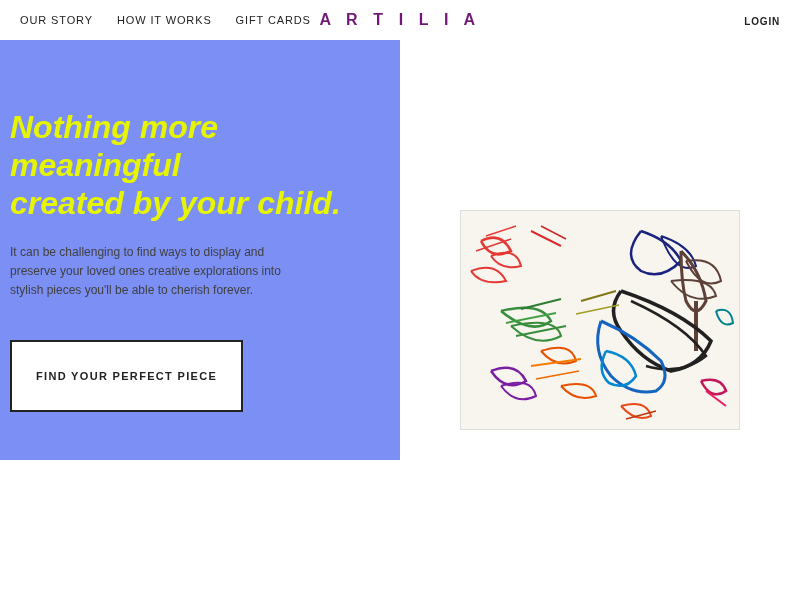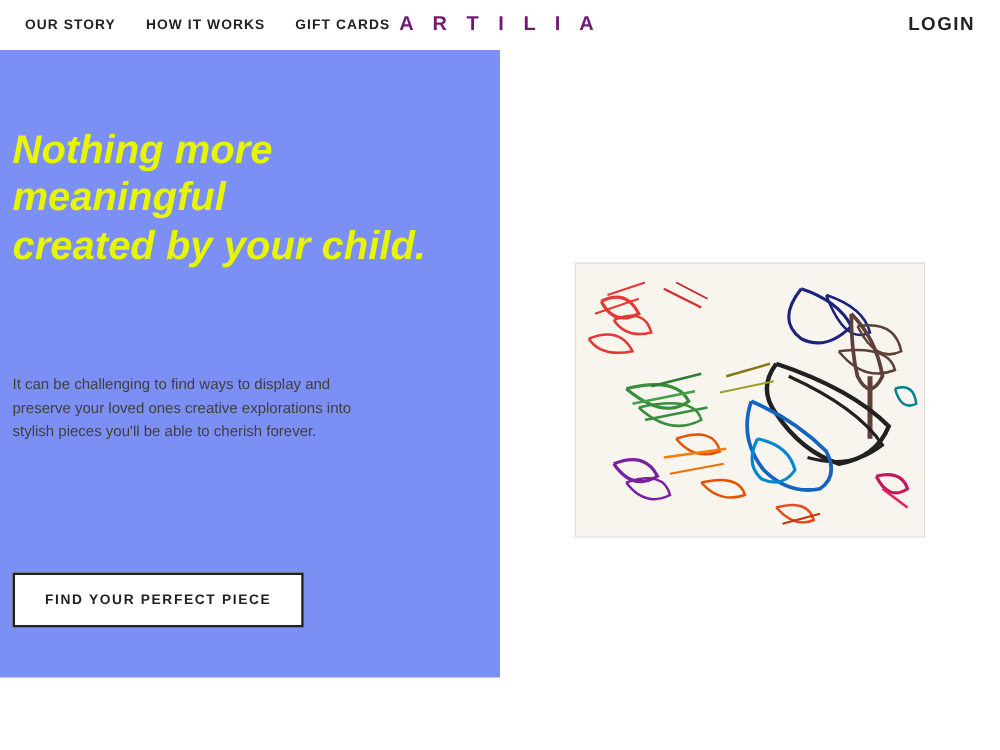--- a/index.html
+++ b/index.html
@@ -33,63 +33,63 @@
     }
 
     .nav-left {
       display: flex;
       align-items: center;
       gap: 24px;
     }
 
     .nav-link {
       font-size: 11px;
-      font-weight: 700;
+      font-weight: 400;
       letter-spacing: 0.08em;
       color: #222;
       text-transform: uppercase;
       cursor: pointer;
       text-decoration: none;
     }
 
     .nav-center {
       position: absolute;
       left: 50%;
       transform: translateX(-50%);
       font-size: 16px;
       font-weight: 600;
       letter-spacing: 0.35em;
       color: #701a75;
     }
 
     .nav-right .nav-link {
-      font-size: 15px;
+      font-size: 10px;
       font-weight: 600;
       letter-spacing: 0.08em;
       padding-left: 40px;
     }
 
     
     .hero {
       position: absolute;
       top: 40px;
       left: 0;
       width: 800px;
       height: 560px;
       display: flex;
     }
 
     .hero-left {
       width: 400px;
-      height: 502px;
+      height: 420px;
       background-color: #7b8ff5;
       padding: 60px 20px 40px 10px;
       display: flex;
       flex-direction: column;
-      justify-content: space-between;
+      justify-content: center;
       position: relative;
     }
 
     .hero-headline {
       font-size: 32px;
       font-weight: 800;
       color: #e8f500;
       line-height: 1.2;
       margin-bottom: 20px;
       font-style: italic;
@@ -105,21 +105,21 @@
 
     .hero-cta {
       display: inline-block;
       border: 2px solid #222;
       background: #ffffff;
       color: #222;
       font-size: 11px;
       font-weight: 700;
       letter-spacing: 0.12em;
       text-transform: uppercase;
-      padding: 14px 24px;
+      padding: 28px 24px;
       cursor: pointer;
       width: fit-content;
       min-width: 150px;
     }
 
     .hero-right {
       width: 400px;
       height: 560px;
       background: #ffffff;
       display: flex;

